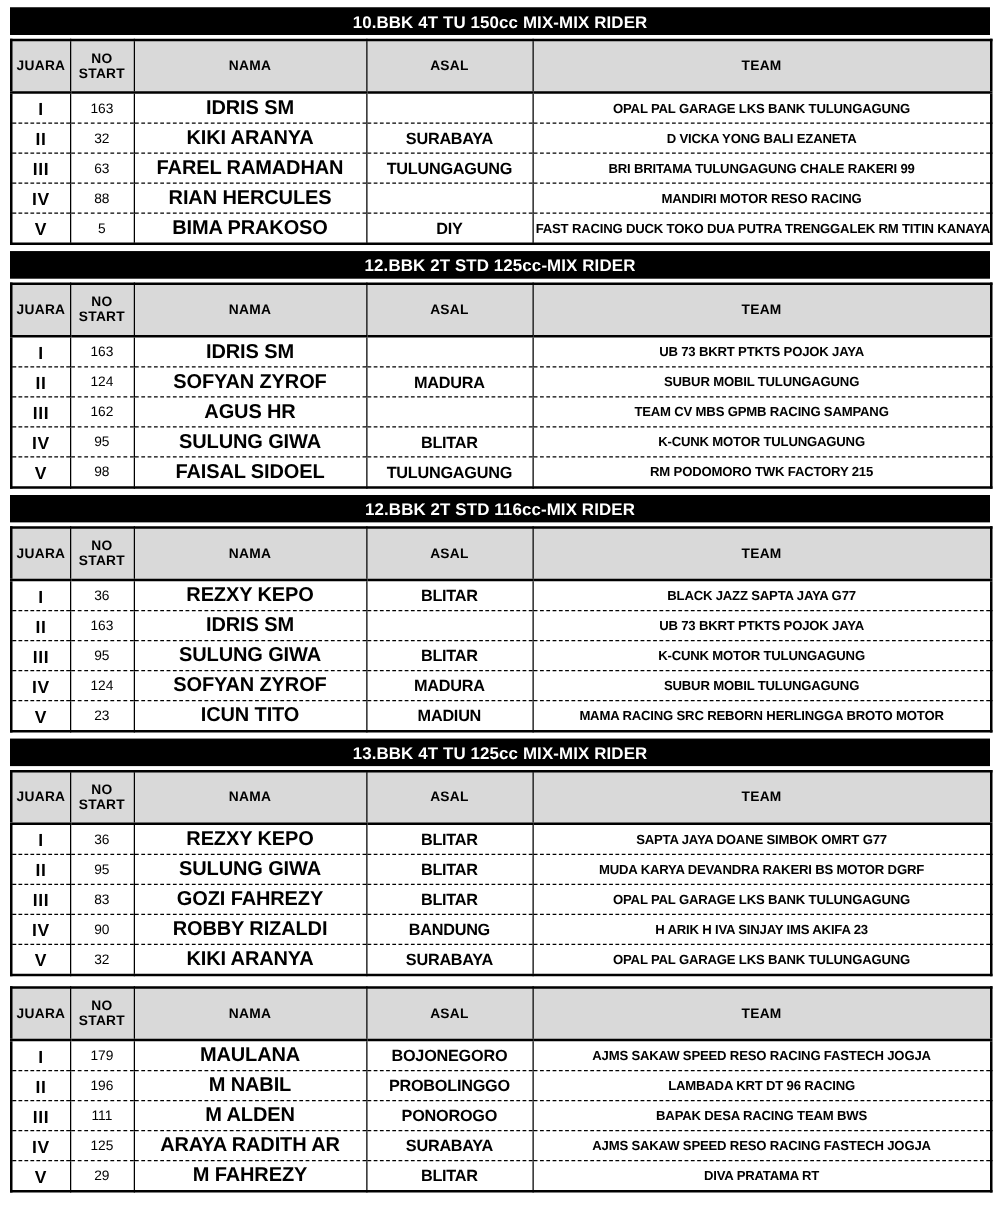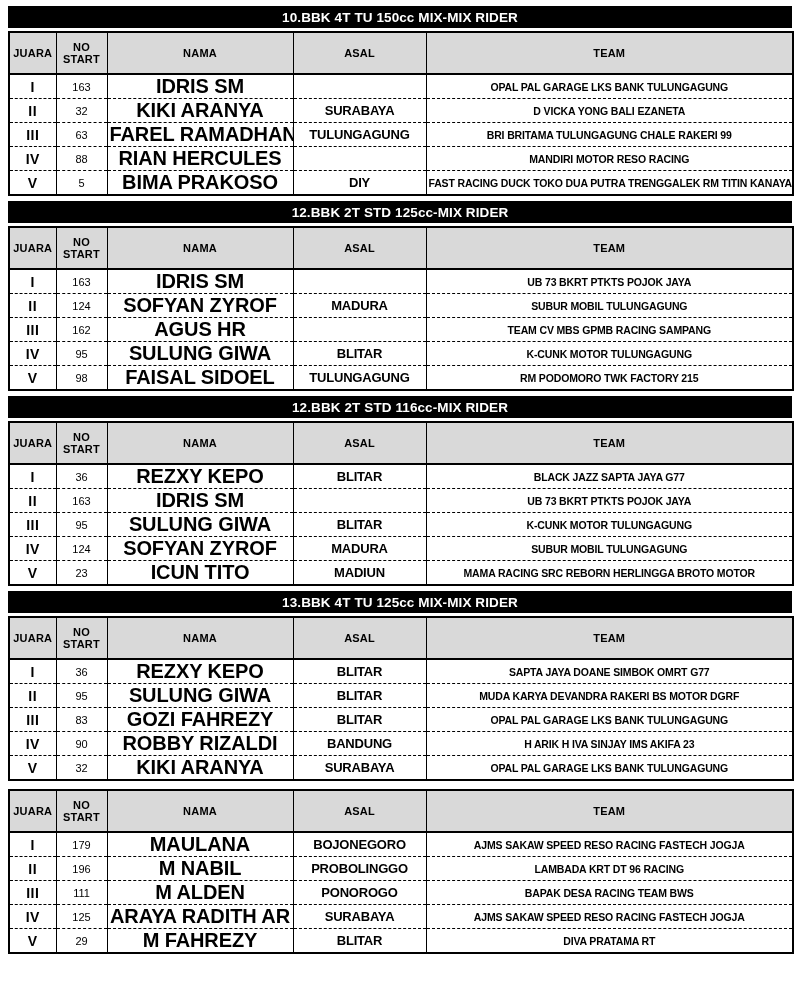--- a/index.html
+++ b/index.html
@@ -101,21 +101,21 @@
     font-weight: bold;
     font-size: 14px;
     letter-spacing: 0.5px;
   }
   td.cell-no {
     font-weight: normal;
     font-size: 11px;
   }
   td.cell-nama {
     font-weight: bold;
-    font-size: 20px;
+    font-size: 16px;
     letter-spacing: -0.1px;
   }
   td.cell-asal {
     font-weight: bold;
     font-size: 13px;
     letter-spacing: -0.2px;
   }
   td.cell-team {
     font-weight: bold;
     font-size: 10.5px;

